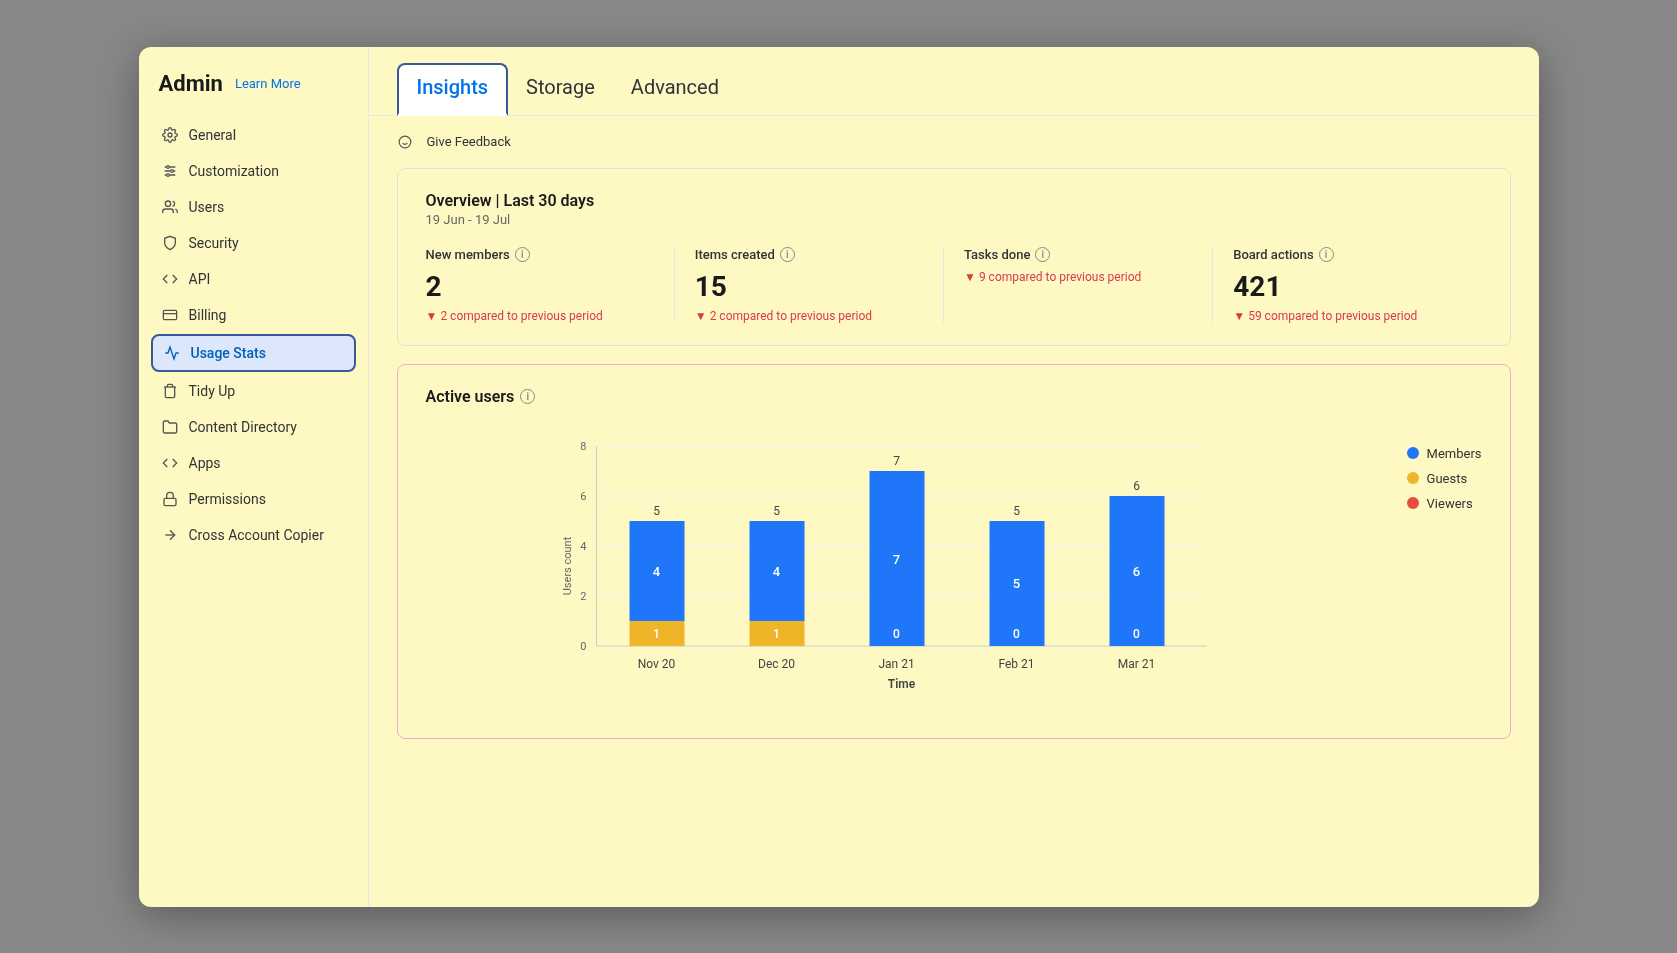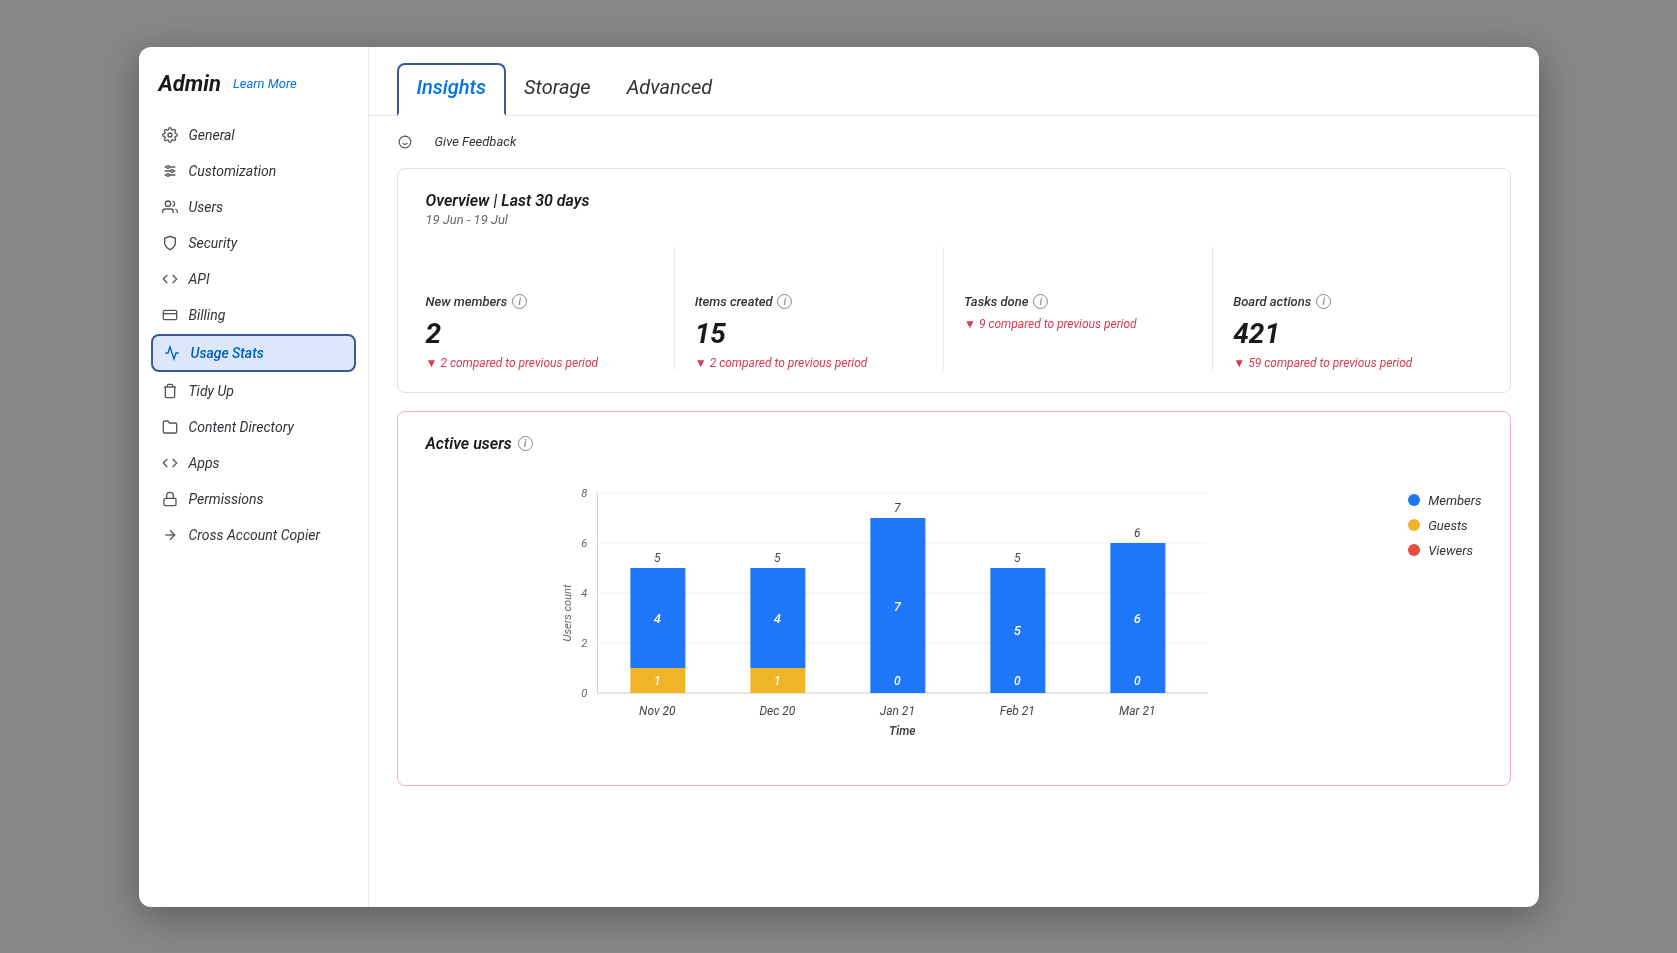--- a/index.html
+++ b/index.html
@@ -5,29 +5,28 @@
     * { box-sizing: border-box; margin: 0; padding: 0; }
     body {
       background: #888;
       display: flex;
       align-items: center;
       justify-content: center;
       min-height: 100vh;
       font-family: -apple-system, BlinkMacSystemFont, 'Segoe UI', Roboto, sans-serif;
     }
     .window {
-      background: #ffffff;
+      background: #fef9c3;
       border-radius: 12px;
       width: 1400px;
       min-height: 860px;
       box-shadow: 0 8px 40px rgba(0,0,0,0.35);
       display: flex;
       flex-direction: column;
       overflow: hidden;
-      font-style: italic;
     }
     .window-body {
       display: flex;
       flex: 1;
       overflow: hidden;
     }
     
     .sidebar {
       width: 230px;
       flex-shrink: 0;
@@ -121,21 +120,21 @@
     }
     
     .page-content {
       padding: 18px 28px;
       flex: 1;
       overflow: auto;
     }
     .give-feedback {
       display: flex;
       align-items: center;
-      gap: 22px;
+      gap: 14px;
       font-size: 13px;
       color: #323338;
       margin-bottom: 18px;
       cursor: pointer;
     }
     
     .overview-card {
       border: 1px solid #e0e0e0;
       border-radius: 8px;
       padding: 22px 28px;
@@ -165,21 +164,20 @@
       margin-right: 20px;
     }
     .metric-label {
       font-size: 13px;
       color: #323338;
       font-weight: 500;
       display: flex;
       align-items: flex-start;
       gap: 5px;
       margin-bottom: 8px;
-      margin-top: 47px;
     }
     .metric-value {
       font-size: 28px;
       font-weight: 700;
       color: #1a1a1a;
       margin-bottom: 6px;
     }
     .metric-change {
       font-size: 12px;
       color: #d83a52;

